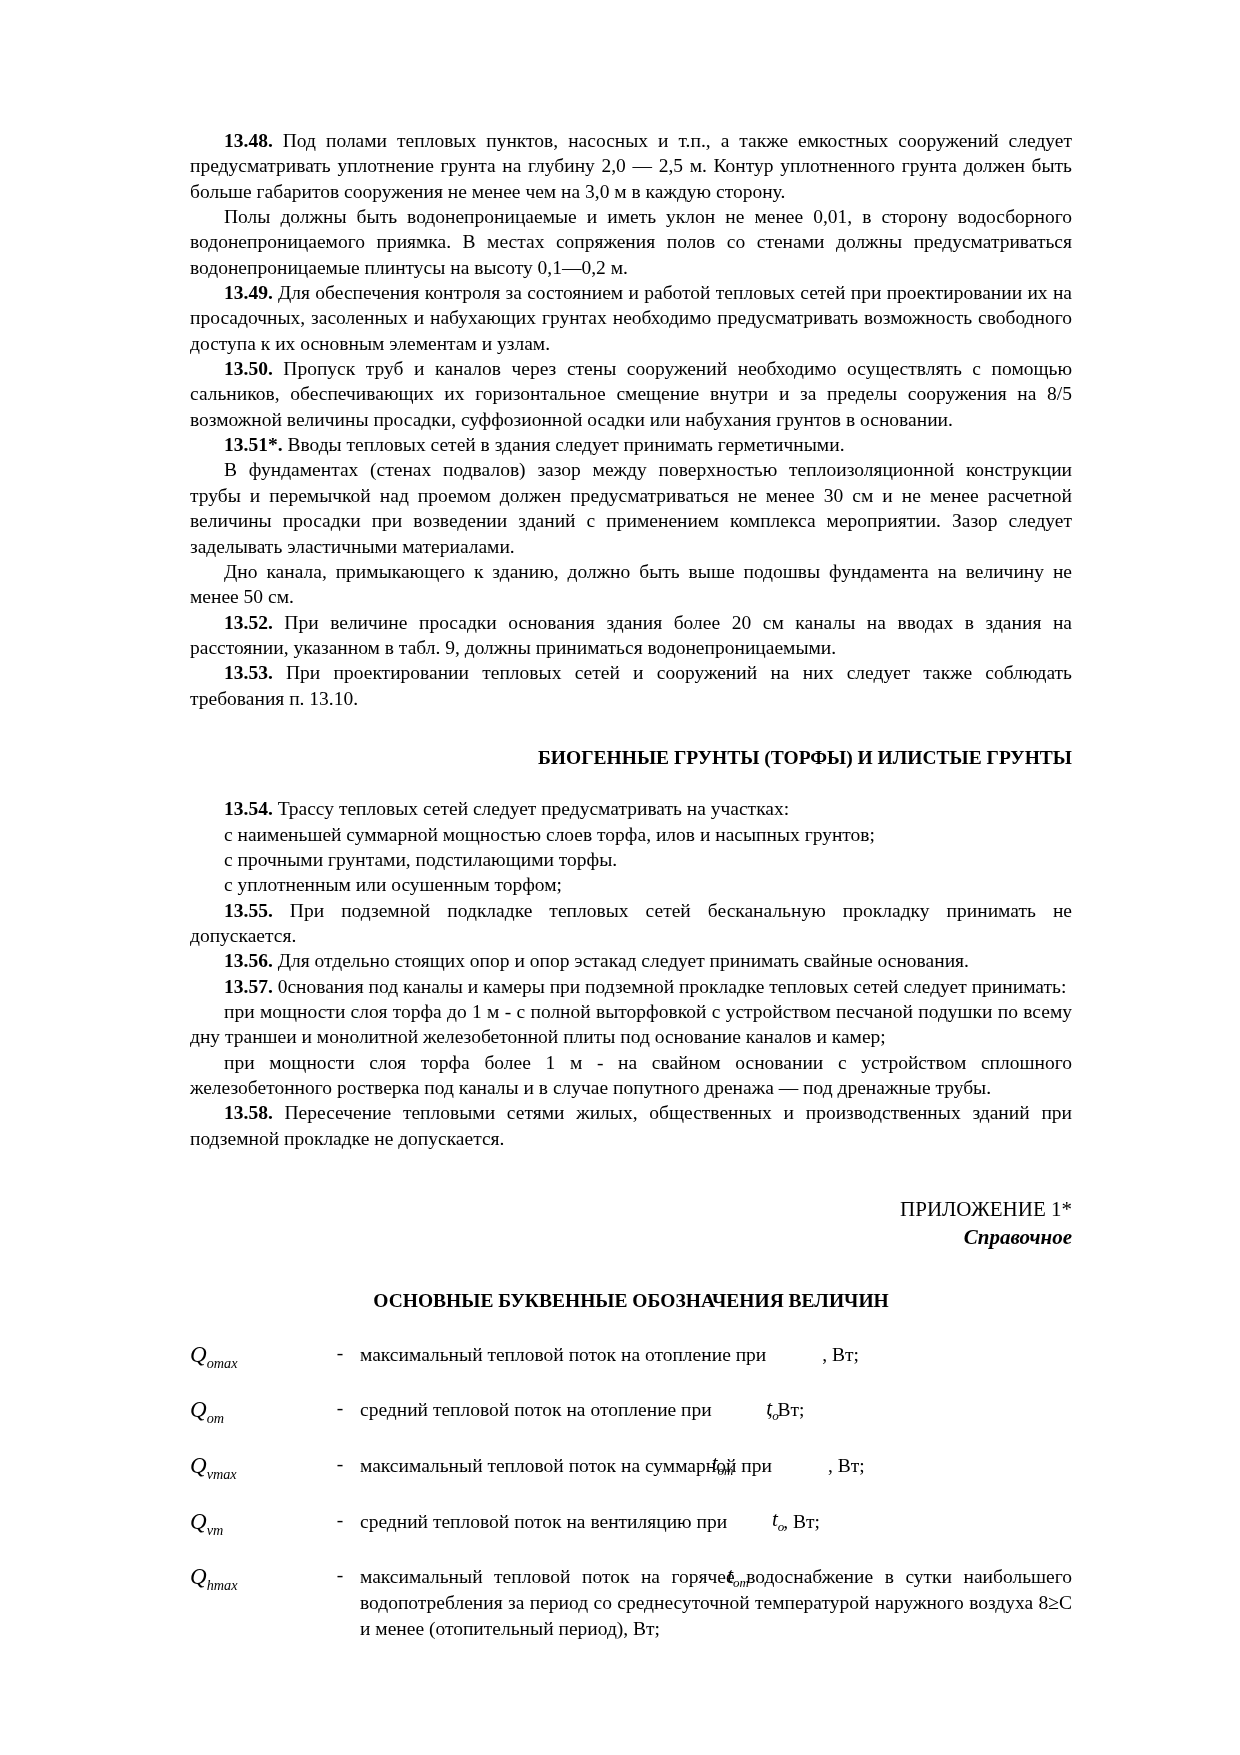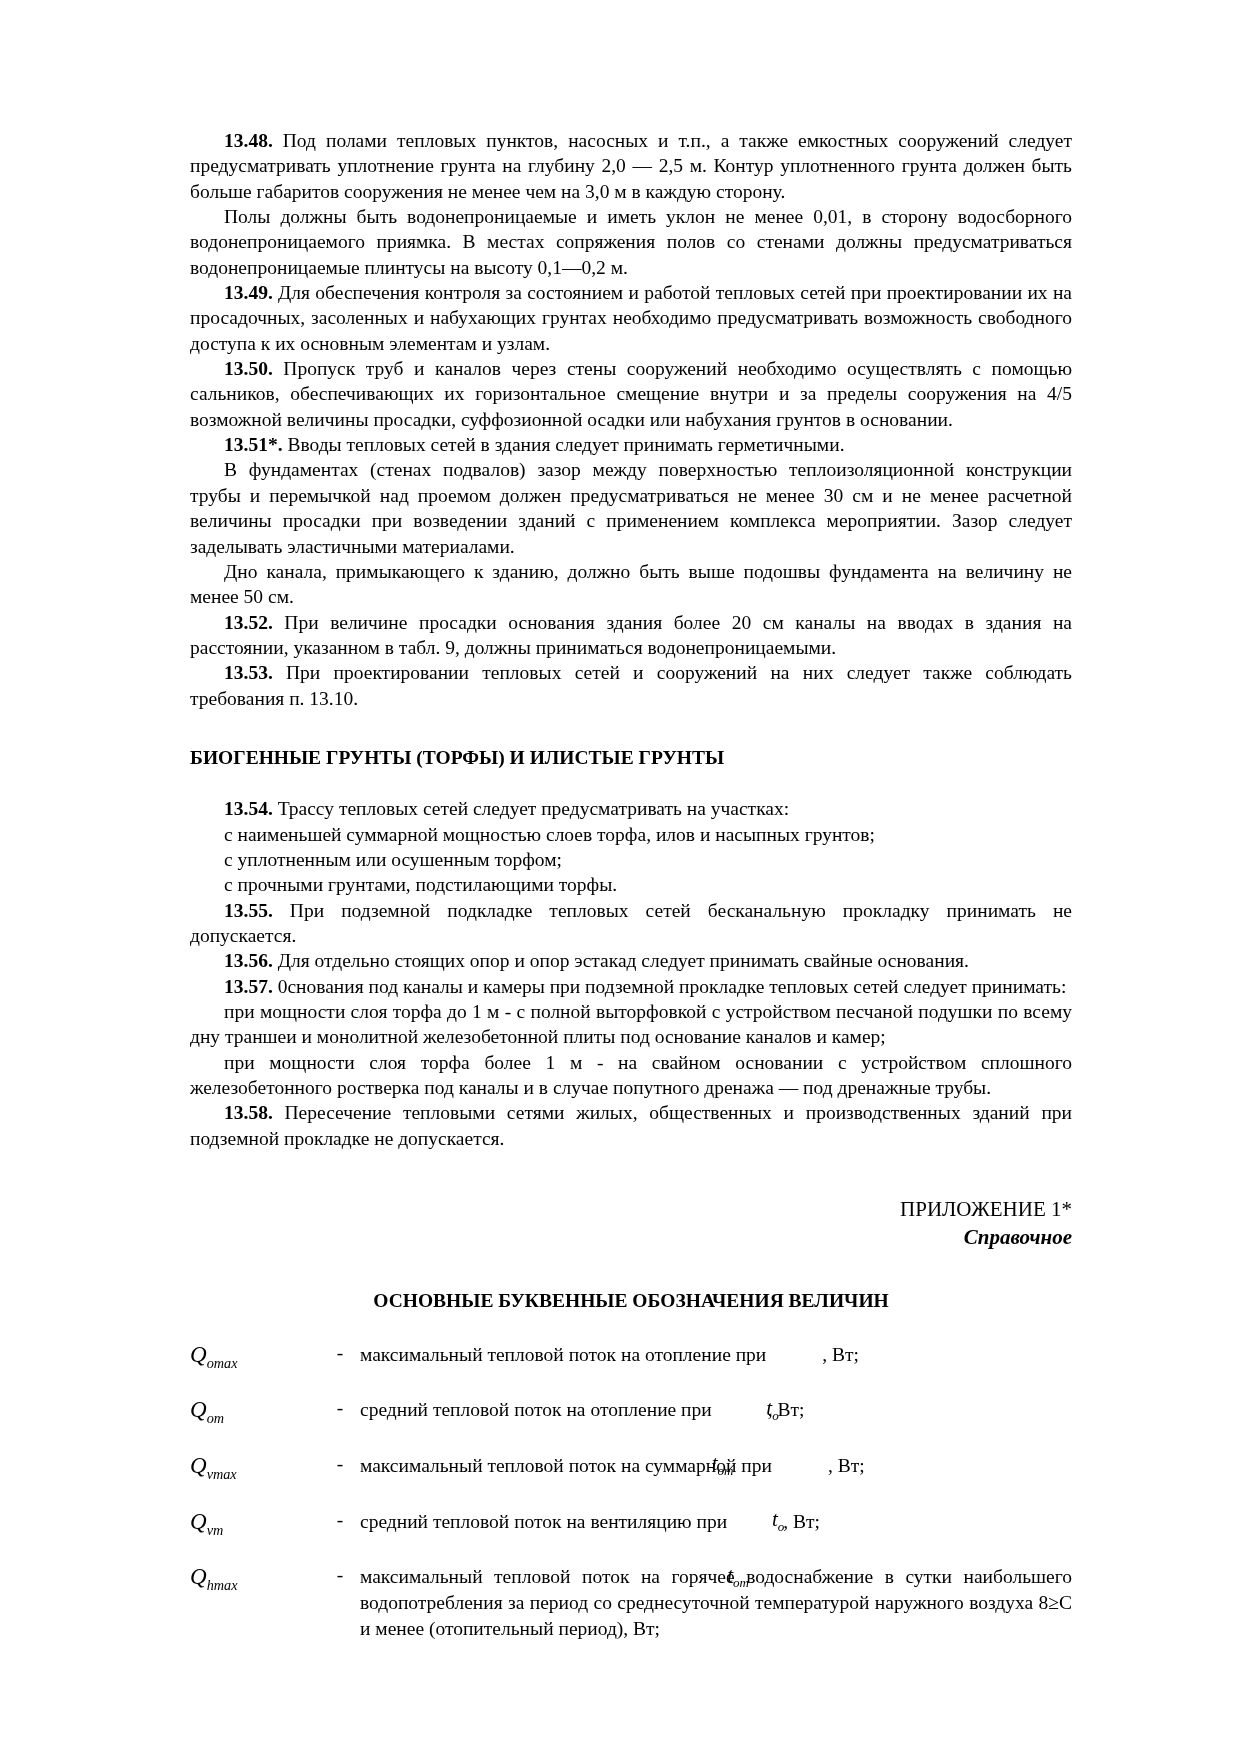--- a/index.html
+++ b/index.html
@@ -28,21 +28,21 @@
     text-justify: inter-word;
   }
   p.indent {
     text-indent: 34px;
   }
   b { font-weight: bold; }
   h2.section-title {
     margin: 34px 0 26px 0;
     font-size: 19.5px;
     font-weight: bold;
-    text-align: left;
+    text-align: right;
     line-height: 1.3;
   }
   .appendix-block {
     margin-top: 44px;
     text-align: right;
     font-size: 21px;
     line-height: 1.35;
   }
   .appendix-block .italic {
     font-style: italic;
@@ -98,35 +98,35 @@
 </style>
 </head>
 <body>
 
 <div class="page">
 
   <div>
     <p class="indent"><b>13.48.</b><span> Под полами тепловых пунктов, насосных и т.п., а также емкостных сооружений следует предусматривать уплотнение грунта на глубину 2,0 — 2,5 м. Контур уплотненного грунта должен быть больше габаритов сооружения не менее чем на 3,0 м в каждую сторону.</span></p>
     <p class="indent"><span>Полы должны быть водонепроницаемые и иметь уклон не менее 0,01, в сторону водосборного водонепроницаемого приямка. В местах сопряжения полов со стенами должны предусматриваться водонепроницаемые плинтусы на высоту 0,1—0,2 м.</span></p>
     <p class="indent"><b>13.49.</b><span> Для обеспечения контроля за состоянием и работой тепловых сетей при проектировании их на просадочных, засоленных и набухающих грунтах необходимо предусматривать возможность свободного доступа к их основным элементам и узлам.</span></p>
-    <p class="indent"><b>13.50.</b><span> Пропуск труб и каналов через стены сооружений необходимо осуществлять с помощью сальников, обеспечивающих их горизонтальное смещение внутри и за пределы сооружения на 4/5 возможной величины просадки, суффозионной осадки или набухания грунтов в основании.</span></p>
+    <p class="indent"><b>13.50.</b><span> Пропуск труб и каналов через стены сооружений необходимо осуществлять с помощью сальников, обеспечивающих их горизонтальное смещение внутри и за пределы сооружения на 8/5 возможной величины просадки, суффозионной осадки или набухания грунтов в основании.</span></p>
     <p class="indent"><b>13.51*.</b><span> Вводы тепловых сетей в здания следует принимать герметичными.</span></p>
     <p class="indent"><span>В фундаментах (стенах подвалов) зазор между поверхностью теплоизоляционной конструкции трубы и перемычкой над проемом должен предусматриваться не менее 30 см и не менее расчетной величины просадки при возведении зданий с применением комплекса мероприятии. Зазор следует заделывать эластичными материалами.</span></p>
     <p class="indent"><span>Дно канала, примыкающего к зданию, должно быть выше подошвы фундамента на величину не менее 50 см.</span></p>
     <p class="indent"><b>13.52.</b><span> При величине просадки основания здания более 20 см каналы на вводах в здания на расстоянии, указанном в табл. 9, должны приниматься водонепроницаемыми.</span></p>
     <p class="indent"><b>13.53.</b><span> При проектировании тепловых сетей и сооружений на них следует также соблюдать требования п. 13.10.</span></p>
   </div>
 
   <h2 class="section-title">БИОГЕННЫЕ ГРУНТЫ (ТОРФЫ) И ИЛИСТЫЕ ГРУНТЫ</h2>
 
   <div>
     <p class="indent"><b>13.54.</b><span> Трассу тепловых сетей следует предусматривать на участках:</span></p>
     <p class="indent"><span>с наименьшей суммарной мощностью слоев торфа, илов и насыпных грунтов;</span></p>
+    <p class="indent"><span>с прочными грунтами, подстилающими торфы.</span></p>
     <p class="indent"><span>с уплотненным или осушенным торфом;</span></p>
-    <p class="indent"><span>с прочными грунтами, подстилающими торфы.</span></p>
     <p class="indent"><b>13.55.</b><span> При подземной подкладке тепловых сетей бесканальную прокладку принимать не допускается.</span></p>
     <p class="indent"><b>13.56.</b><span> Для отдельно стоящих опор и опор эстакад следует принимать свайные основания.</span></p>
     <p class="indent"><b>13.57.</b><span> 0снования под каналы и камеры при подземной прокладке тепловых сетей следует принимать:</span></p>
     <p class="indent"><span>при мощности слоя торфа до 1 м - с полной выторфовкой с устройством песчаной подушки по всему дну траншеи и монолитной железобетонной плиты под основание каналов и камер;</span></p>
     <p class="indent"><span>при мощности слоя торфа более 1 м - на свайном основании с устройством сплошного железобетонного ростверка под каналы и в случае попутного дренажа — под дренажные трубы.</span></p>
     <p class="indent"><b>13.58.</b><span> Пересечение тепловыми сетями жилых, общественных и производственных зданий при подземной прокладке не допускается.</span></p>
   </div>
 
   <div class="appendix-block">
     <div>ПРИЛОЖЕНИЕ 1*</div>

